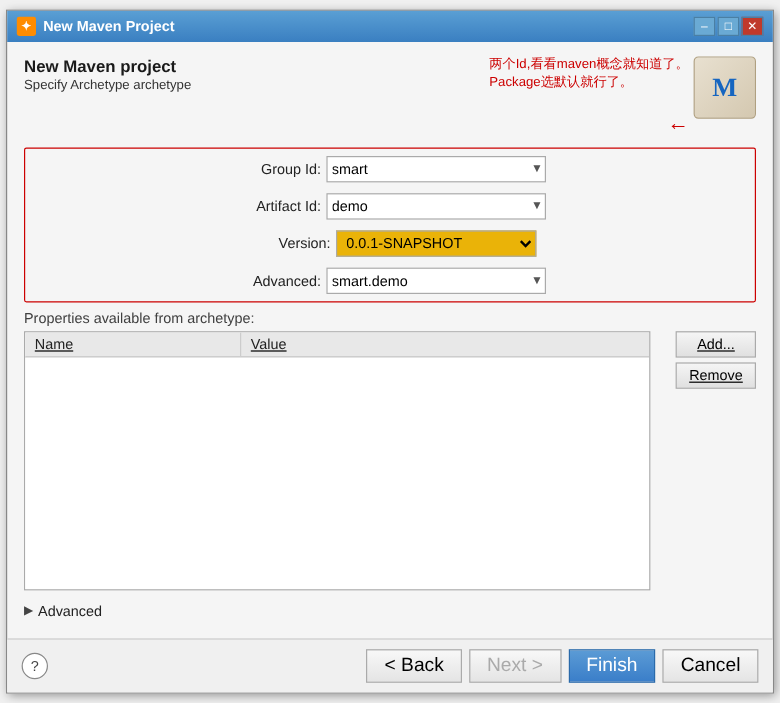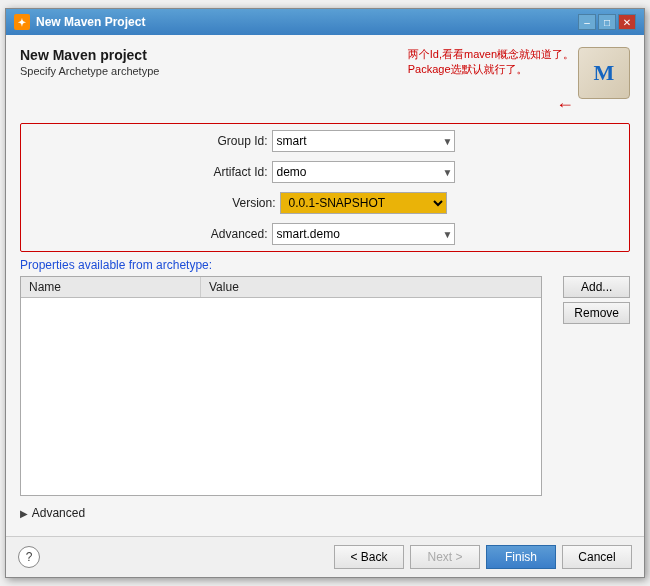--- a/index.html
+++ b/index.html
@@ -172,26 +172,27 @@
       width: 167px;
     }
     .properties-section {
       flex: 1;
       display: flex;
       flex-direction: column;
       gap: 4px;
     }
     .properties-label {
       font-size: 12px;
-      color: #1d4ed8;
+      color: #404040;
     }
     .properties-table-container {
       flex: 1;
       display: flex;
       gap: 21px;
+      text-decoration: underline;
     }
     .properties-table {
       flex: 1;
       border: 1px solid #aaa;
       background: white;
       overflow: hidden;
       display: flex;
       flex-direction: column;
     }
     .table-header {
@@ -260,21 +261,21 @@
       color: #444;
       cursor: pointer;
       background: white;
     }
     .footer-buttons {
       display: flex;
       gap: 6px;
     }
     .footer-btn {
       padding: 4px 14px;
-      font-size: 12px;
+      font-size: 16px;
       background: linear-gradient(to bottom, #f8f8f8, #e4e4e4);
       border: 1px solid #aaa;
       cursor: pointer;
       min-width: 70px;
     }
     .footer-btn.primary {
       background: linear-gradient(to bottom, #5b9bd5, #3a7ec9);
       color: white;
       border-color: #2a6aaa;
     }

